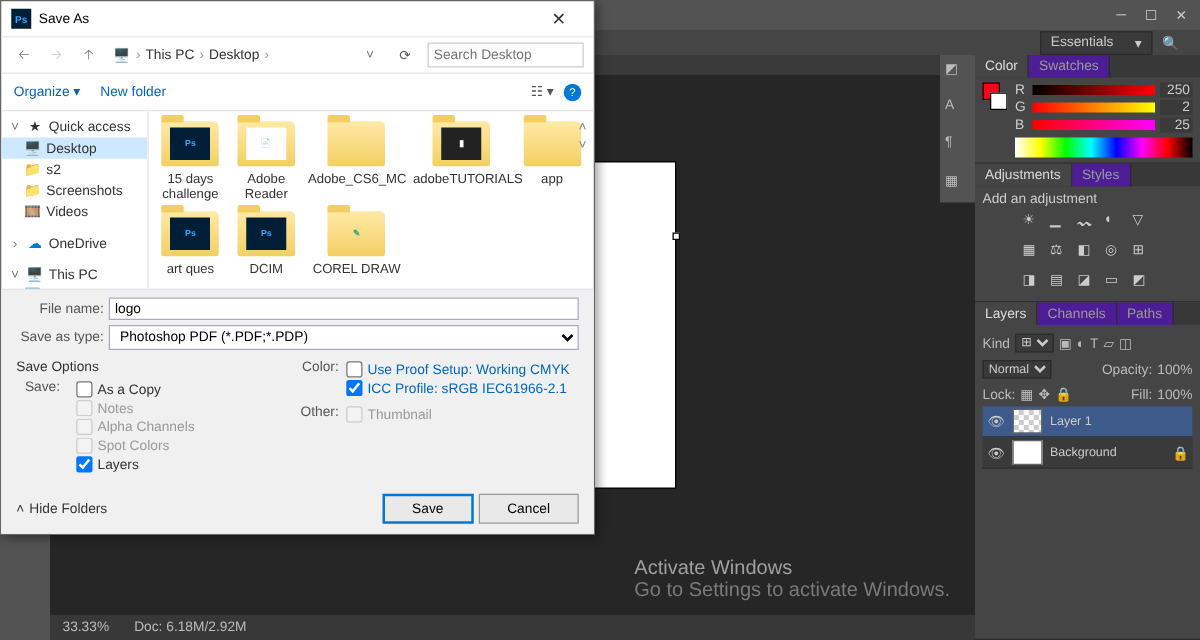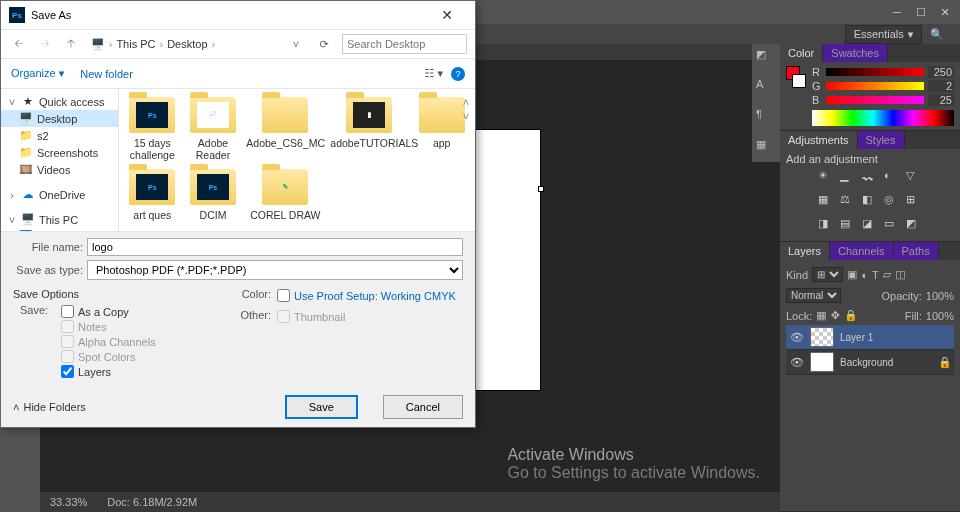--- a/index.html
+++ b/index.html
@@ -2,21 +2,21 @@
 <html><head>
 <meta charset="utf-8">
 <style>
 *{box-sizing:border-box;margin:0;padding:0;font-family:"Segoe UI",Tahoma,sans-serif;font-size:11px}
 body{background:#535353;width:960px;height:512px;overflow:hidden;position:relative}
 
 .ps-titlebar{position:absolute;top:0;left:0;right:0;height:24px;background:#535353;display:flex;justify-content:flex-end;align-items:center;padding-right:4px}
 .win-btn{width:22px;height:16px;display:flex;align-items:center;justify-content:center;color:#ccc;margin-left:2px}
 .ps-toolbar{position:absolute;top:24px;left:0;right:0;height:20px;background:#454545;display:flex;align-items:center;padding:0 8px;color:#999}
 .ps-toolbar .right{margin-left:auto;display:flex;align-items:center;gap:8px}
-.essentials{background:#3a3a3a;color:#ccc;padding:2px 8px;border:1px solid #2a2a2a;display:flex;align-items:center;gap:4px}
+.essentials{background:#3a3a3a;color:#ccc;padding:2px 8px;border:1px solid #2a2a2a;display:flex;align-items:center;gap:17px}
 .ps-ruler{position:absolute;top:44px;left:40px;right:180px;height:16px;background:#3a3a3a;color:#999;font-size:9px;display:flex;align-items:flex-end;overflow:hidden}
 .ruler-tick{width:40px;border-left:1px solid #666;padding-left:2px}
 .ps-tools{position:absolute;top:60px;left:0;width:40px;bottom:20px;background:#535353}
 .ps-canvas-area{position:absolute;top:60px;left:40px;right:180px;bottom:20px;background:#262626;overflow:hidden}
 .canvas-page{position:absolute;left:300px;top:70px;width:200px;height:260px;background:#fff;box-shadow:0 0 0 1px #000}
 .canvas-handle{position:absolute;width:6px;height:6px;background:#fff;border:1px solid #000}
 .ps-status{position:absolute;bottom:0;left:40px;right:180px;height:20px;background:#383838;color:#bbb;display:flex;align-items:center;padding:0 10px;gap:20px;font-size:10px}
 .watermark{position:absolute;right:200px;bottom:30px;color:#888;text-align:left}
 .watermark .t1{font-size:16px;color:#a0a0a0}
 .watermark .t2{font-size:16px;color:#7a7a7a}
@@ -85,21 +85,21 @@
 .field-row .field{flex:1}
 .field-row input,.field-row select{width:100%;padding:2px 4px;border:1px solid #aab;background:#fff}
 .save-opts{display:flex;padding:4px 0;color:#333;gap:20px}
 .save-opts .col{flex:1}
 .opt-header{font-size:11px;margin-bottom:4px}
 .chk{display:flex;align-items:center;gap:4px;padding:1px 0}
 .chk input{margin:0}
 .chk.disabled{color:#999}
 .dlg-footer{display:flex;align-items:center;padding:8px 12px;background:#f0f0f0}
 .hide-folders{display:flex;align-items:center;gap:4px;color:#333}
-.dlg-footer .btns{margin-left:auto;display:flex;gap:25px}
+.dlg-footer .btns{margin-left:auto;display:flex;gap:4px}
 .btn{padding:4px 22px;border:1px solid #999;background:#e9e9e9}
 .btn.primary{border:2px solid #0078d7}
 .tb-icon{color:#aaa;margin-right:8px}
 </style>
 </head>
 <body>
 
 <div class="ps-titlebar">
   <div class="win-btn">─</div>
   <div class="win-btn">☐</div>
@@ -427,20 +427,24 @@
         </div>
       </div>
       <div class="col">
         <div style="display:flex">
           <div style="width:44px;text-align:right;padding-right:6px;color:#555">Color:</div>
           <div>
             <label class="chk" style="color:#0067c0">
                 <input type="checkbox" style="">
                 <span>Use Proof Setup: Working CMYK</span>
               </label>
+            <label class="chk" style="color:#0067c0">
+                <input type="checkbox" checked="" style="">
+                <span>ICC Profile: sRGB IEC61966-2.1</span>
+              </label>
           </div>
         </div>
         <div style="display:flex;margin-top:6px">
           <div style="width:44px;text-align:right;padding-right:6px;color:#555">Other:</div>
           <label class="chk disabled">
               <input type="checkbox" disabled="" style="">
               <span>Thumbnail</span>
             </label>
         </div>
       </div>

